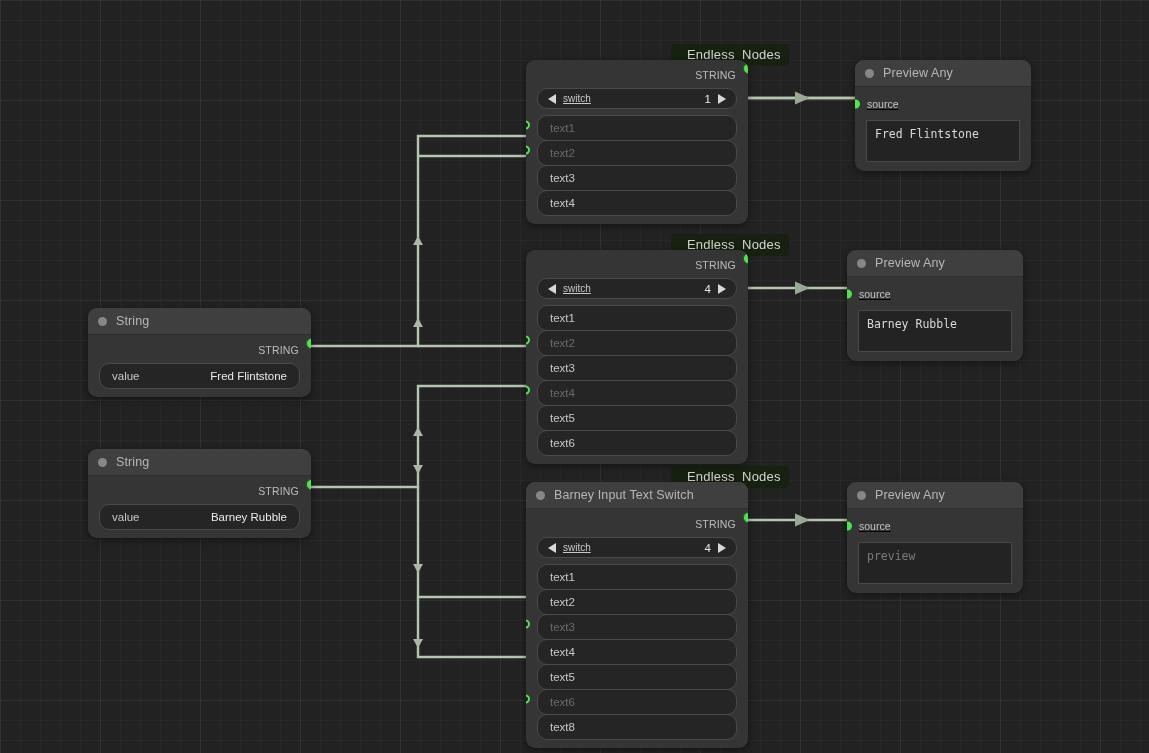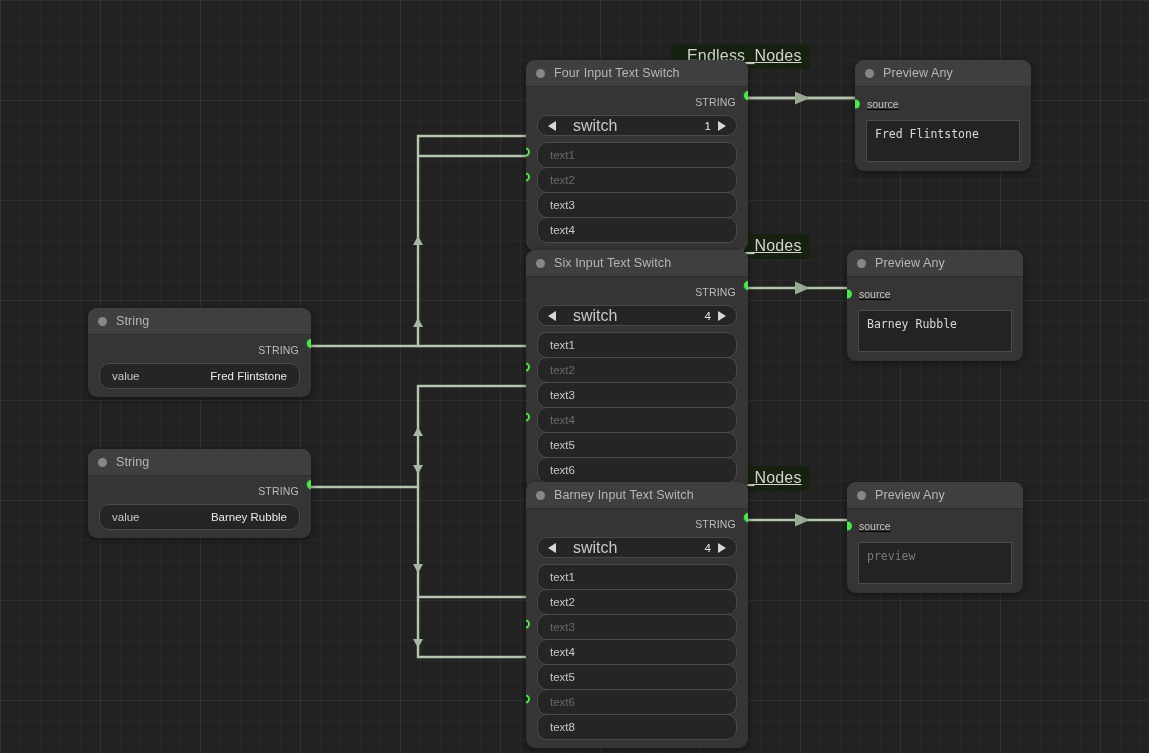--- a/index.html
+++ b/index.html
@@ -85,21 +85,21 @@
 
   
   .stepper { position: relative; height: 21px; margin: 0 11px 6px 11px; }
   .stepper .pill { height: 21px; padding: 0 10px; }
   .arrow-l, .arrow-r {
     width: 0; height: 0; border-top: 5px solid transparent; border-bottom: 5px solid transparent;
     flex: 0 0 auto;
   }
   .arrow-l { border-right: 8px solid #d8d8d8; }
   .arrow-r { border-left: 8px solid #d8d8d8; }
-  .stepper-name { font-size: 16px; color: #c8c8c8; margin-left: 17px; }
+  .stepper-name { font-size: 10px; color: #c8c8c8; margin-left: 7px; text-decoration: underline; }
   .stepper-val { font-size: 11.5px; color: #e6e6e6; margin-right: 7px; margin-left: auto; }
 
   
   .src-row { position: relative; height: 16px; display: flex; align-items: center; padding-left: 12px; margin: 3px 0 8px 0; text-decoration: underline; }
   .src-row .slot-src {
     position: absolute; left: -4px; top: 50%; transform: translateY(-50%);
     width: 9px; height: 9px; border-radius: 50%; background: #4ce64c;
   }
   .src-label { font-size: 10.5px; color: #c4c4c4; }
   .preview-box {
@@ -110,26 +110,25 @@
     font-size: 11.5px; color: #d8d8d8;
     overflow: hidden;
   }
   .preview-box.placeholder { color: #7a7a7a; }
 
   
   .badge {
     position: absolute;
     background: #16220f;
     color: #d3d3d3;
-    font-size: 16px;
+    font-size: 13px;
     padding: 3px 8px 4px 16px;
     border-radius: 4px;
     white-space: nowrap;
     letter-spacing: .2px;
-    text-decoration: underline;
   }
 </style>
 </head>
 <body>
 
 <div id="canvas">
 
   <svg id="wires">
     <defs>
       <marker id="arrR" viewBox="0 0 10 10" refX="5" refY="5" markerWidth="7" markerHeight="7" orient="auto">
@@ -200,24 +199,20 @@
         </div>
         <div class="in-row">
           <div class="pill">
             <span class="pill-label">value</span>
             <span class="pill-value">Barney Rubble</span>
           </div>
         </div>
       </div>
     </div>
     <div class="node" style="left: 526px; top: 60px; width: 222px;">
-      <div class="node-header">
-        <span class="node-dot"></span>
-        <span class="node-title">Four Input Text Switch</span>
-      </div>
       <div class="node-body">
         <div class="out-row">
           <span class="out-label">STRING</span>
           <span class="slot-out" style="top: 4px;"></span>
         </div>
         <div class="stepper">
           <div class="pill">
             <span class="arrow-l"></span>
             <span class="stepper-name">switch</span>
             <span class="stepper-val">1</span>
@@ -242,24 +237,20 @@
           </div>
         </div>
         <div class="in-row">
           <div class="pill">
             <span class="pill-label">text4</span>
           </div>
         </div>
       </div>
     </div>
     <div class="node" style="left: 526px; top: 250px; width: 222px;">
-      <div class="node-header">
-        <span class="node-dot"></span>
-        <span class="node-title">Six Input Text Switch</span>
-      </div>
       <div class="node-body">
         <div class="out-row">
           <span class="out-label">STRING</span>
           <span class="slot-out" style="top: 4px;"></span>
         </div>
         <div class="stepper">
           <div class="pill">
             <span class="arrow-l"></span>
             <span class="stepper-name">switch</span>
             <span class="stepper-val">4</span>

